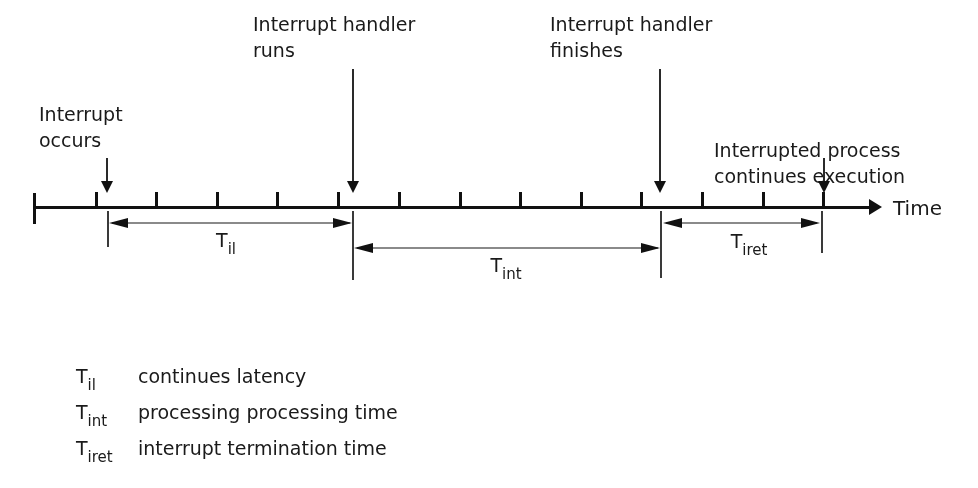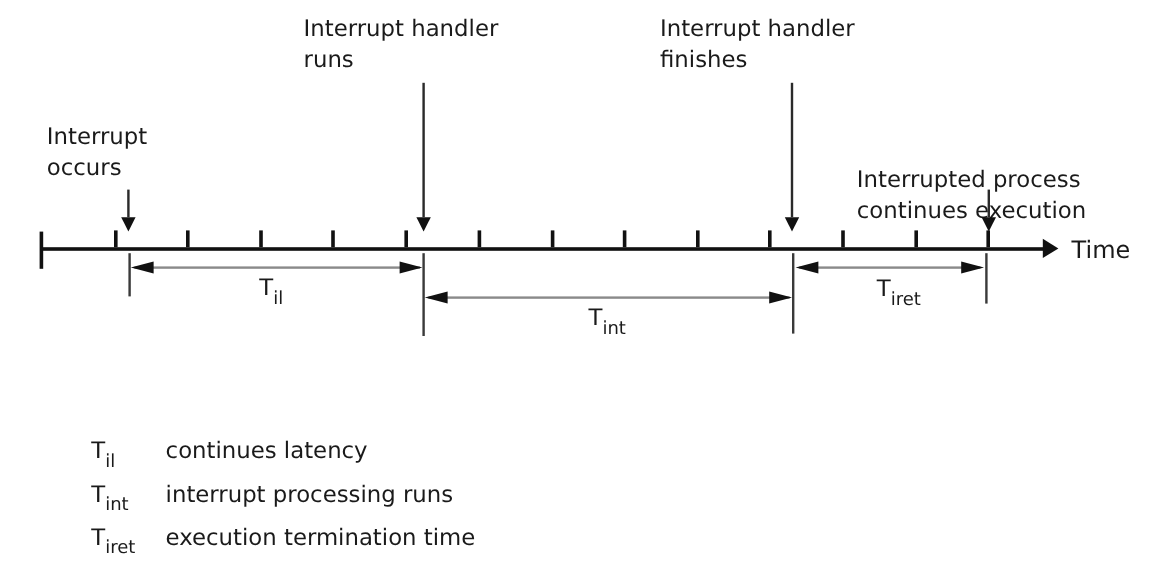--- a/index.html
+++ b/index.html
@@ -124,22 +124,22 @@
   <div class="legend-row" style="top:365px;">
     <div class="legend-term">
       <span>T</span><sub>il</sub>
     </div>
     <div class="legend-desc">continues latency</div>
   </div>
   <div class="legend-row" style="top:401px;">
     <div class="legend-term">
       <span>T</span><sub>int</sub>
     </div>
-    <div class="legend-desc">interrupt processing runs</div>
+    <div class="legend-desc">processing processing time</div>
   </div>
   <div class="legend-row" style="top:437px;">
     <div class="legend-term">
       <span>T</span><sub>iret</sub>
     </div>
-    <div class="legend-desc">execution termination time</div>
+    <div class="legend-desc">interrupt termination time</div>
   </div>
 
 </div>
 
 </body></html>

